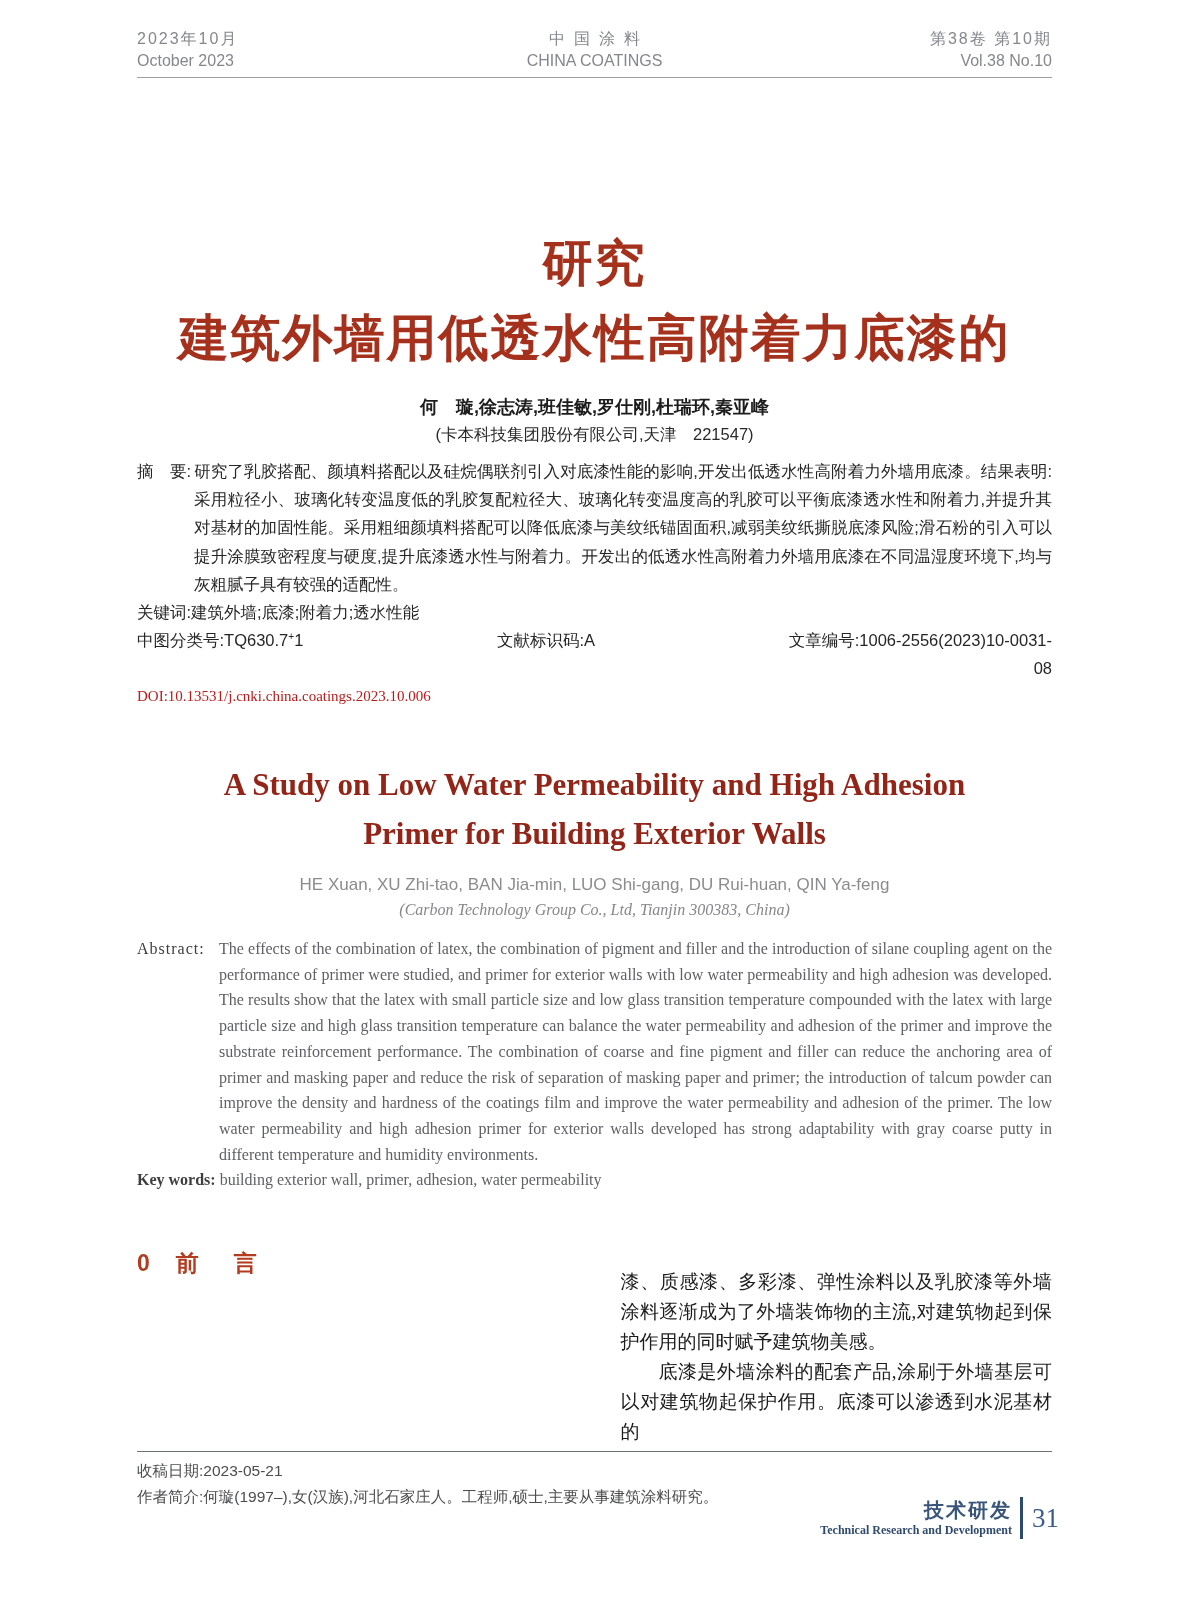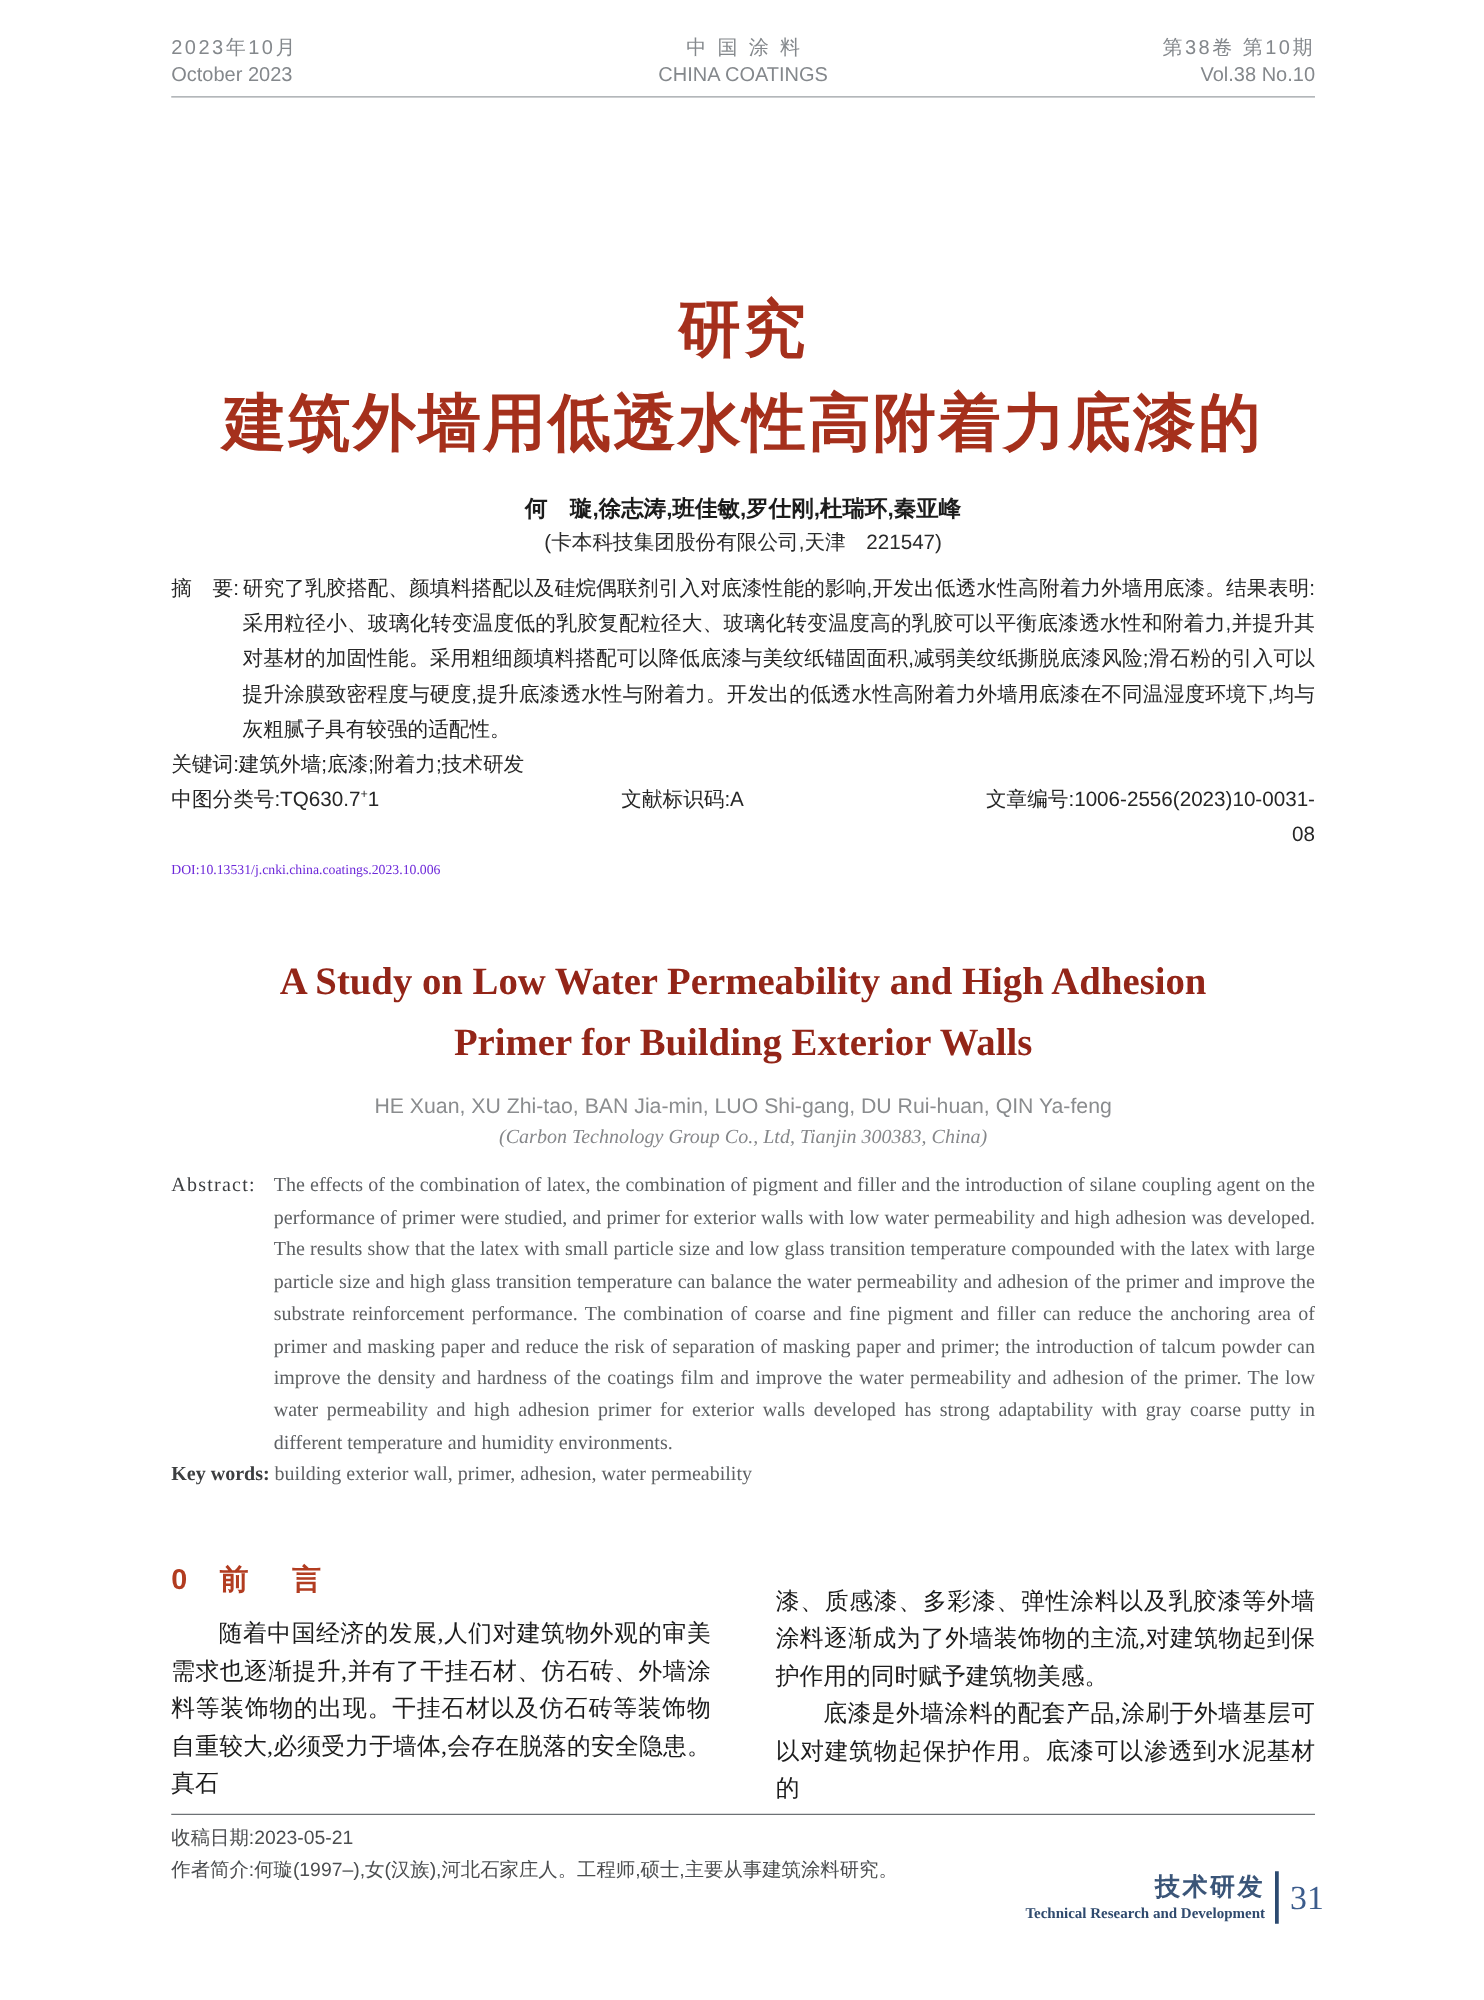--- a/index.html
+++ b/index.html
@@ -77,21 +77,21 @@
   }
   .meta-row {
     display:grid;
     grid-template-columns:360px 280px 1fr;
     font-size:16.5px; line-height:28px; color:#262626;
   }
   .meta-cell-right { text-align:right; }
   .meta-row sup { font-size:10px; vertical-align:super; line-height:0; }
   .doi-line {
     font-family:"Liberation Serif", serif;
-    font-size:11px; line-height:28px; color:#6d28d9;
+    font-size:15px; line-height:28px; color:#b91c1c;
   }
   
   .title-en {
     margin-top:50px;
     text-align:center;
     font-family:"Liberation Serif", serif;
     font-weight:700;
     font-size:31px;
     line-height:49px;
     color:#932518;
@@ -217,21 +217,21 @@
   <div class="title-zh">
     <div>研究</div>
     <div>建筑外墙用低透水性高附着力底漆的</div>
   </div>
 
   <div class="authors-zh">何　璇,徐志涛,班佳敏,罗仕刚,杜瑞环,秦亚峰</div>
   <div class="affil-zh">(卡本科技集团股份有限公司,天津　221547)</div>
 
   <p class="abs-zh"><span class="hang-label">摘　要:</span><span>研究了乳胶搭配、颜填料搭配以及硅烷偶联剂引入对底漆性能的影响,开发出低透水性高附着力外墙用底漆。结果表明:采用粒径小、玻璃化转变温度低的乳胶复配粒径大、玻璃化转变温度高的乳胶可以平衡底漆透水性和附着力,并提升其对基材的加固性能。采用粗细颜填料搭配可以降低底漆与美纹纸锚固面积,减弱美纹纸撕脱底漆风险;滑石粉的引入可以提升涂膜致密程度与硬度,提升底漆透水性与附着力。开发出的低透水性高附着力外墙用底漆在不同温湿度环境下,均与灰粗腻子具有较强的适配性。</span></p>
 
-  <p class="kw-zh"><span>关键词:</span><span>建筑外墙;底漆;附着力;技术研发</span></p>
+  <p class="kw-zh"><span>关键词:</span><span>建筑外墙;底漆;附着力;透水性能</span></p>
 
   <div class="meta-row">
     <div><span>中图分类号:</span><span>TQ630.7</span><sup>+</sup><span>1</span></div>
     <div><span>文献标识码:</span><span>A</span></div>
     <div class="meta-cell-right"><span>文章编号:</span><span>1006-2556(2023)10-0031-08</span></div>
   </div>
 
   <div class="doi-line">DOI:10.13531/j.cnki.china.coatings.2023.10.006</div>
 
   <div class="title-en">
@@ -244,21 +244,20 @@
 
   <p class="abs-en"><span class="hang-label">Abstract:</span><span>The effects of the combination of latex, the combination of pigment and filler and the introduction of silane coupling agent on the performance of primer were studied, and primer for exterior walls with low water permeability and high adhesion was developed. The results show that the latex with small particle size and low glass transition temperature compounded with the latex with large particle size and high glass transition temperature can balance the water permeability and adhesion of the primer and improve the substrate reinforcement performance. The combination of coarse and fine pigment and filler can reduce the anchoring area of primer and masking paper and reduce the risk of separation of masking paper and primer; the introduction of talcum powder can improve the density and hardness of the coatings film and improve the water permeability and adhesion of the primer. The low water permeability and high adhesion primer for exterior walls developed has strong adaptability with gray coarse putty in different temperature and humidity environments.</span></p>
 
   <p class="kw-en"><span class="kw-label">Key words:</span> <span>building exterior wall, primer, adhesion, water permeability</span></p>
 
   <div class="section-cols">
     <div class="col col-left">
       <div class="sec-heading">
         <span class="sec-num">0</span><span class="sec-title">前　言</span>
       </div>
-      <p class="body-p indent">随着中国经济的发展,人们对建筑物外观的审美需求也逐渐提升,并有了干挂石材、仿石砖、外墙涂料等装饰物的出现。干挂石材以及仿石砖等装饰物自重较大,必须受力于墙体,会存在脱落的安全隐患。真石</p>
     </div>
     <div class="col col-right">
       <p class="body-p">漆、质感漆、多彩漆、弹性涂料以及乳胶漆等外墙涂料逐渐成为了外墙装饰物的主流,对建筑物起到保护作用的同时赋予建筑物美感。</p>
       <p class="body-p indent">底漆是外墙涂料的配套产品,涂刷于外墙基层可以对建筑物起保护作用。底漆可以渗透到水泥基材的</p>
     </div>
   </div>
 
   <div class="footnote-rule"></div>
   <div class="footnote">
     <div><span>收稿日期:</span><span>2023-05-21</span></div>

